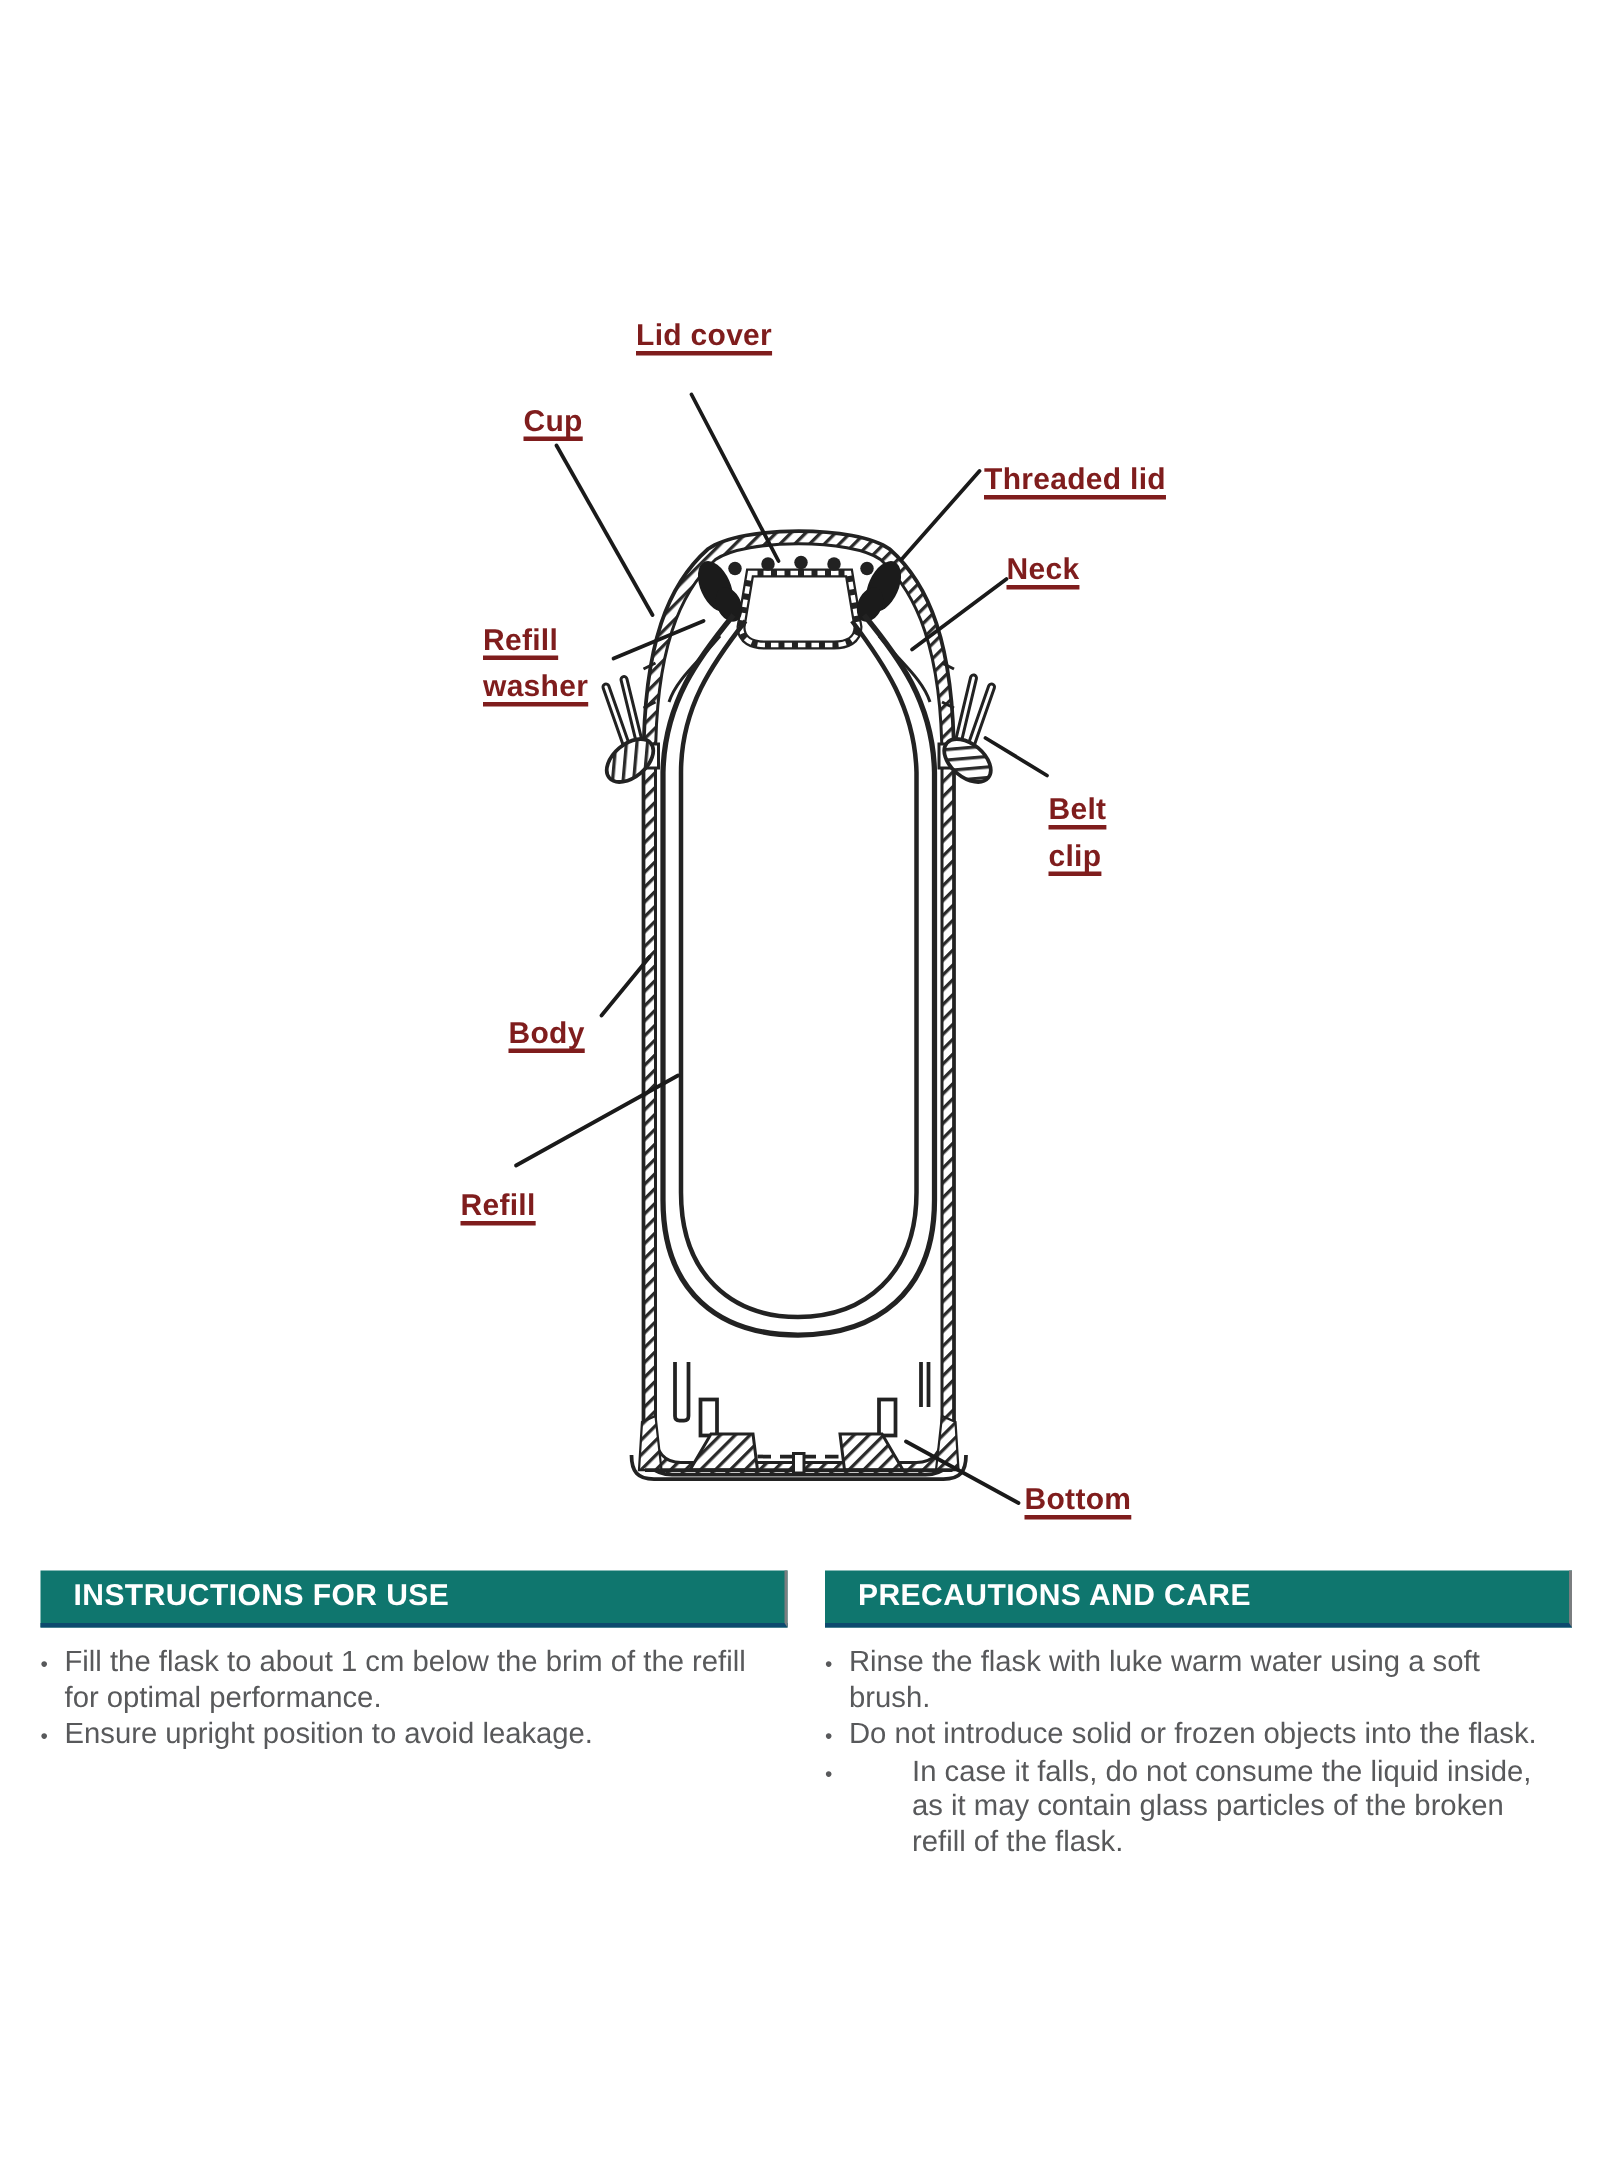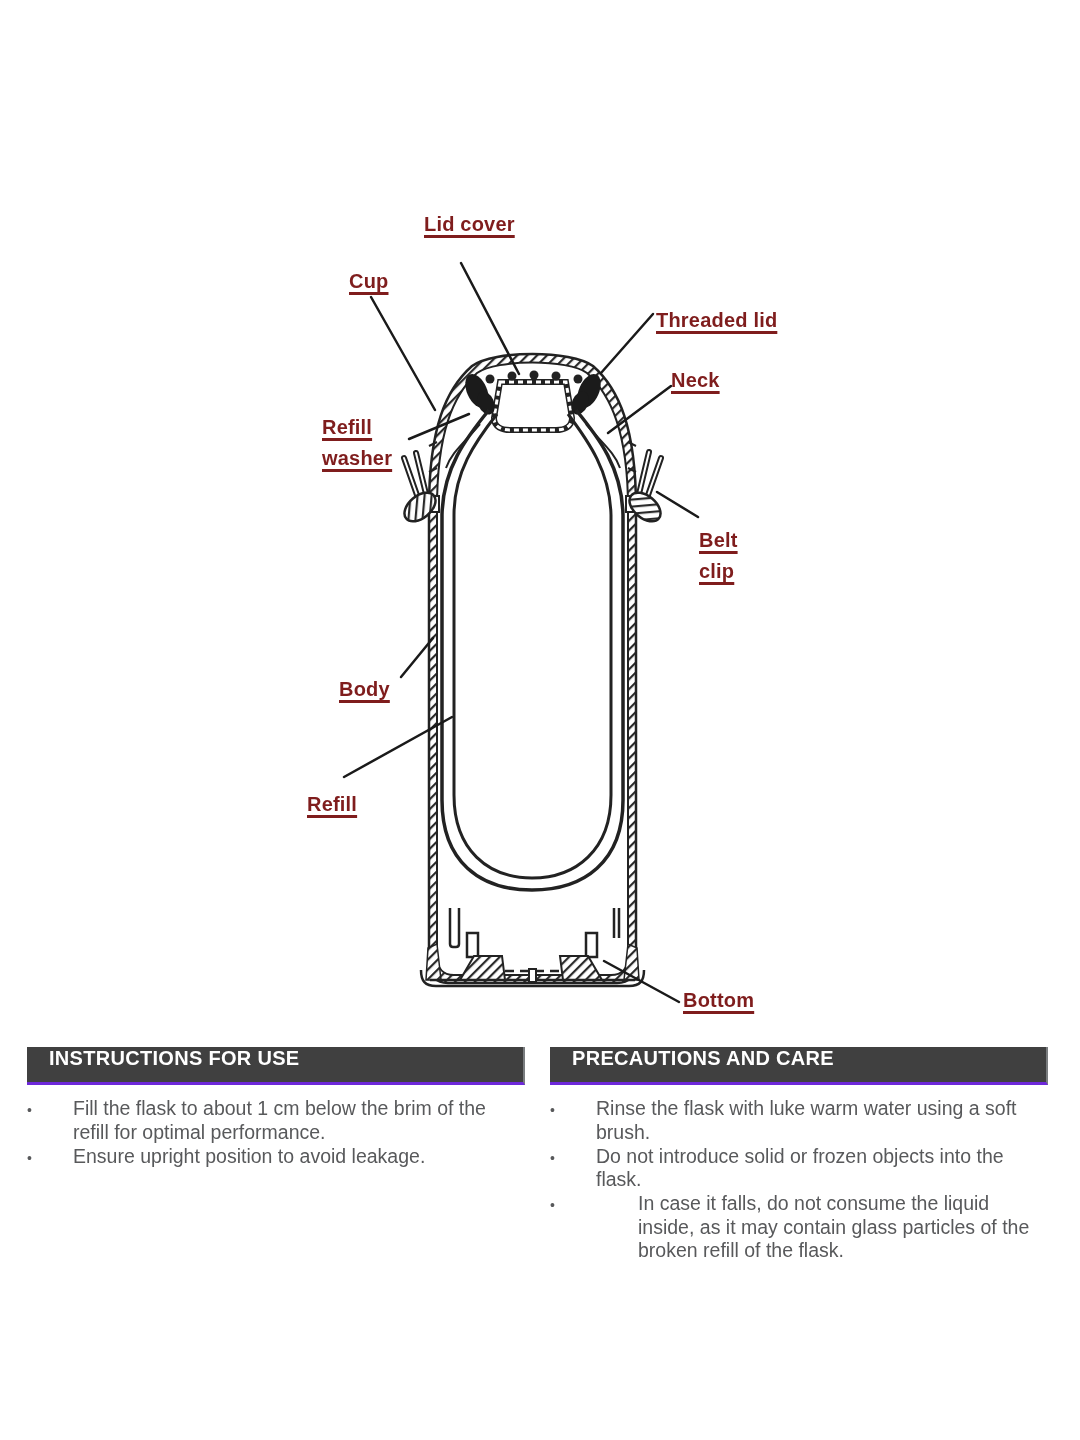--- a/index.html
+++ b/index.html
@@ -26,41 +26,40 @@
     color: #7f1d1d;
     text-decoration: underline;
     text-decoration-thickness: 3px;
     text-underline-offset: 4px;
     letter-spacing: 0.2px;
     white-space: normal;
   }
   .panel { position: absolute; }
   .panel-bar {
     height: 38px;
-    background: #404040;
-    border-bottom: 3px solid #6d28d9;
+    background: #0f766e;
+    border-bottom: 3px solid #0c4a6e;
     border-right: 2px solid #7a7d7f;
     display: flex;
-    align-items: flex-start;
+    align-items: center;
     padding-left: 22px;
   }
   .panel-bar-title {
     color: #ffffff;
     font-weight: bold;
     font-size: 20px;
     letter-spacing: 0.3px;
   }
   .panel-body { margin-top: 12px; }
   .bullet-item {
     display: flex;
     color: #58595b;
     font-size: 19.5px;
     line-height: 23.5px;
     margin-bottom: 0.5px;
-    gap: 30px;
   }
   .bullet-dot { flex: 0 0 16px; }
   .bullet-dot::before { content: "\2022"; font-size: 14px; }
   .bullet-text { flex: 1 1 auto; }
 </style>
 </head>
 <body>
 
 <div class="page">
 

